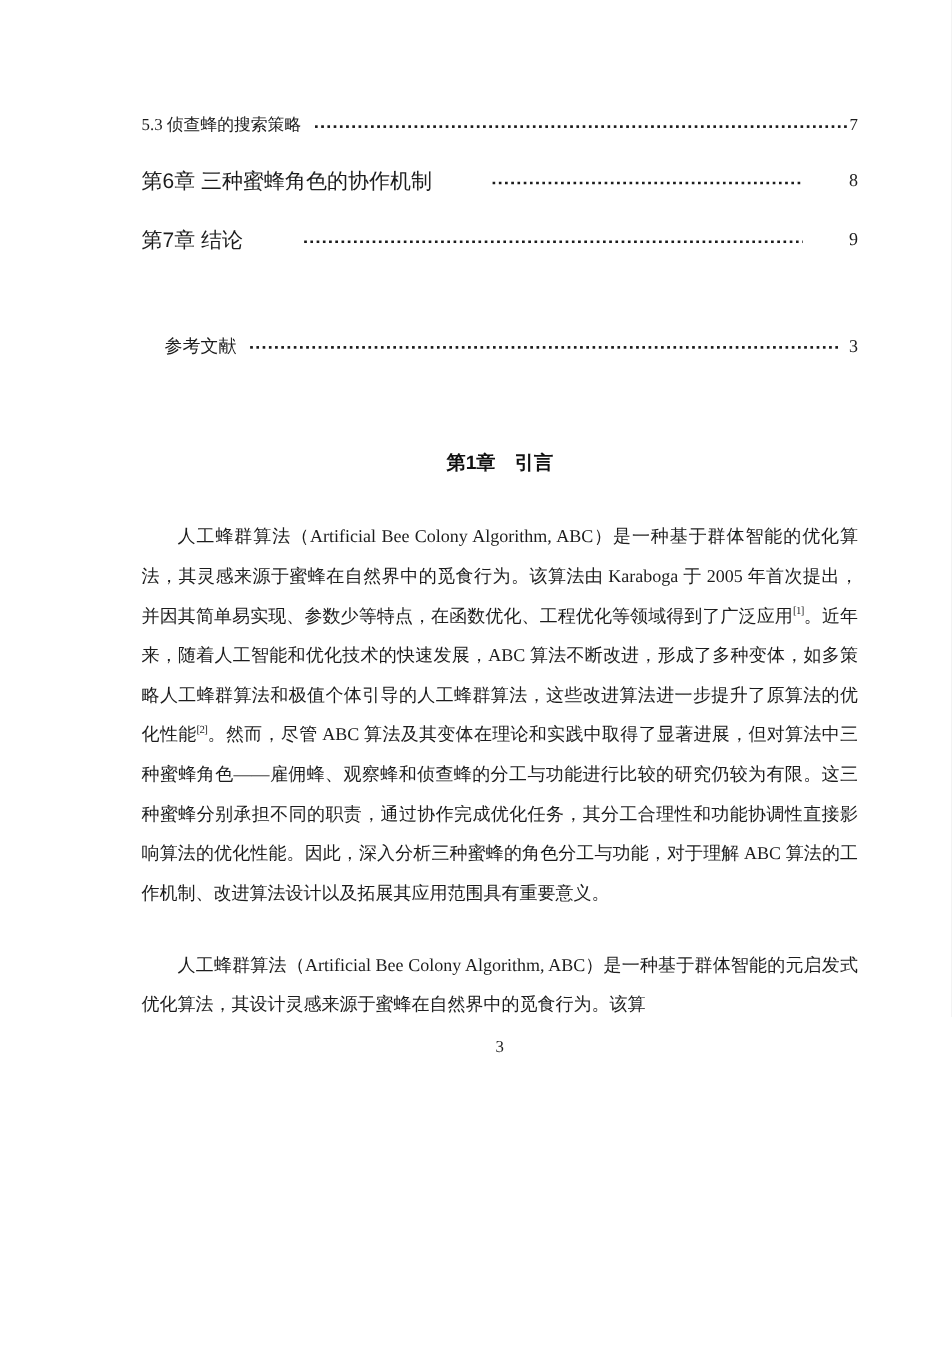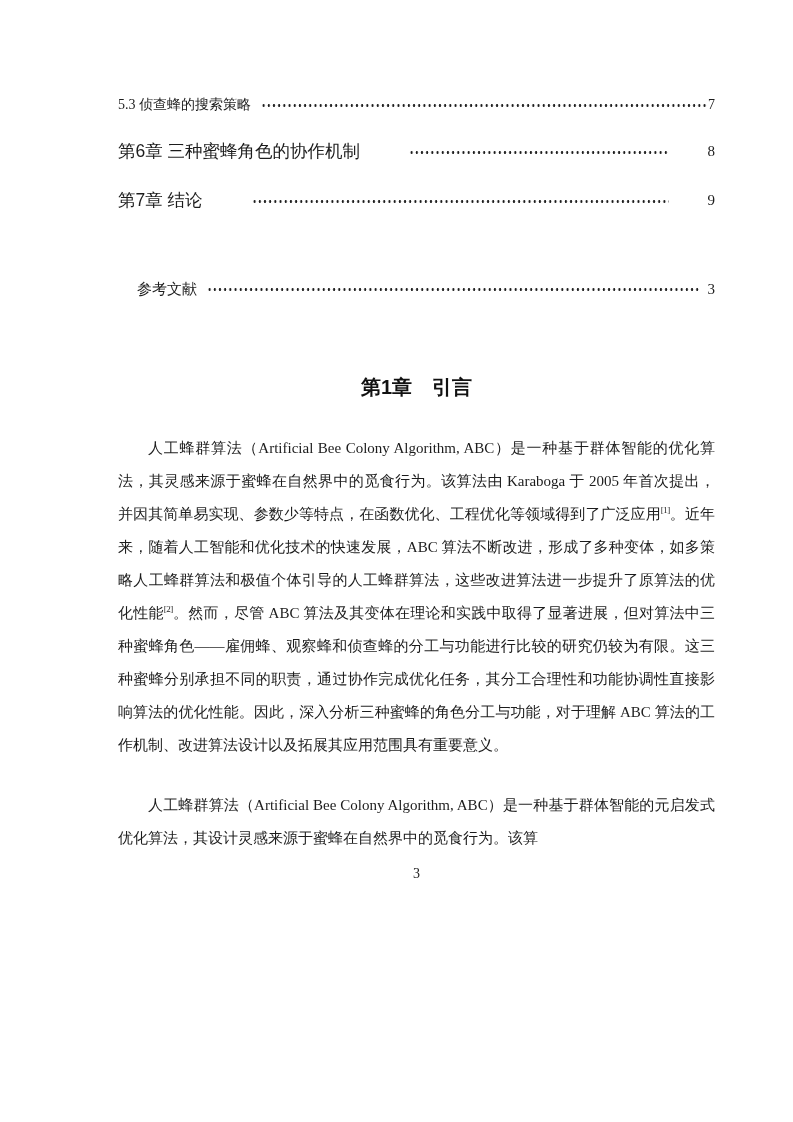--- a/index.html
+++ b/index.html
@@ -60,21 +60,21 @@
   }
   .toc-ref .leader { margin-right: 8px; }
   .toc-ref .toc-page { font-size: 15px; }
 
   
   .chapter-title {
     margin: 0;
     text-align: center;
     font-family: "Liberation Sans", "DejaVu Sans", sans-serif;
     font-weight: bold;
-    font-size: 20px;
+    font-size: 16px;
     line-height: 28px;
     color: #111111;
   }
   .ch1-title { margin-top: 72px; }
   .ch2-title { margin-top: 19px; }
 
   
   .body-para {
     margin: 0;
     font-size: 15px;

